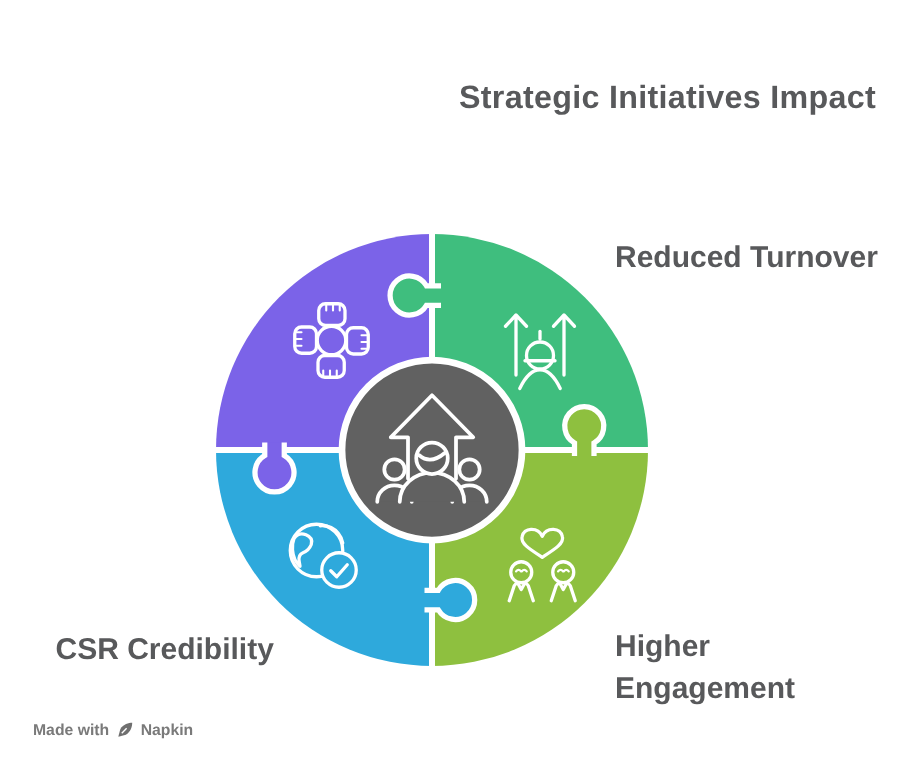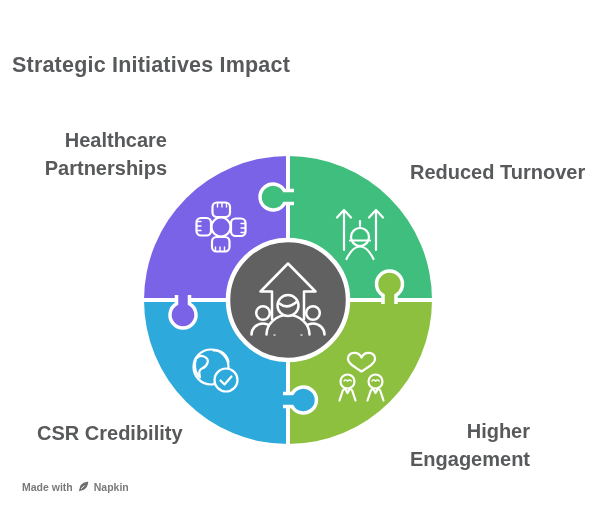--- a/index.html
+++ b/index.html
@@ -1,22 +1,22 @@
 <!DOCTYPE html>
 <html style="--background: #FFFFFF; --purple: #7B63E8; --green: #3FBE7E; --blue: #2EA9DC; --lime: #8EC03F; --gray: #616161; --text: #58595B; --white: #FFFFFF; --watermark: #7A7A7A; --watermark_icon: #6F6F6F;"><head>
 <meta charset="utf-8">
 <style>
   html,body{margin:0;padding:0;background:#fff;}
   .stage{position:relative;width:600px;height:516px;overflow:hidden;
          background:var(--background,#fff);
          font-family:"Liberation Sans",sans-serif;}
-  .title{position:absolute;top:53px;left:0;width:584px;text-align:left;
-         font-size:21.5px;font-weight:700;letter-spacing:.2px;color:var(--text,#58595B);padding-left:12px;}
+  .title{position:absolute;top:53px;left:0;width:584px;text-align:right;
+         font-size:21.5px;font-weight:700;letter-spacing:.2px;color:var(--text,#58595B);}
   .lbl{position:absolute;font-size:20px;font-weight:700;color:var(--text,#58595B);
-       line-height:28px;white-space:pre-line;text-align:right;}
+       line-height:28px;white-space:pre-line;}
   .lbl-tl{top:126px;right:433px;text-align:right;}
   .lbl-tr{top:158px;left:410px;}
   .lbl-bl{top:419px;left:37px;}
   .lbl-br{top:417px;left:410px;}
   .wm{position:absolute;top:480px;left:22px;display:flex;align-items:center;gap:4px;
       font-size:10.5px;font-weight:700;color:var(--watermark,#7a7a7a);justify-content:space-between;}
   svg.diagram{position:absolute;left:0;top:0;}
   .f-purple{fill:var(--purple,#7B63E8);}
   .f-green{fill:var(--green,#3FBE7E);}
   .f-blue{fill:var(--blue,#2EA9DC);}
@@ -114,22 +114,20 @@
       <path class="ic ic-c ic-fill-gray" d="M251.5 334.5 A11.5 11 0 0 1 274.5 334.5"></path>
       <path class="ic ic-c ic-fill-gray" d="M301.5 334.5 A11.5 11 0 0 1 324.5 334.5"></path>
       <circle class="ic ic-c ic-fill-gray" cx="263" cy="313" r="6.8"></circle>
       <circle class="ic ic-c ic-fill-gray" cx="313" cy="313" r="6.8"></circle>
       <path class="ic ic-c ic-fill-gray" d="M266.5 334.5 A21.5 19.5 0 0 1 309.5 334.5"></path>
       <circle class="ic ic-c ic-fill-gray" cx="288" cy="305.5" r="10.5"></circle>
       <path class="ic ic-c" d="M279.5 303.5 Q287 310 296.5 302"></path>
     </g>
   </svg>
 
-  <div class="lbl lbl-tl">Healthcare
-Partnerships</div>
   <div class="lbl lbl-tr">Reduced Turnover</div>
   <div class="lbl lbl-bl">CSR Credibility</div>
   <div class="lbl lbl-br">Higher
 Engagement</div>
 
   <div class="wm">
     <span>Made with</span>
     <svg width="13" height="13" viewBox="0 0 14 14">
       <path class="pen" d="M2 12 L3.5 6.5 C5.5 3 9.5 2 12 2 C12 4.5 11 8.5 7.5 10.5 L2 12 Z"></path>
       <path class="pen-slit" d="M4.5 9.5 L8 6"></path>

